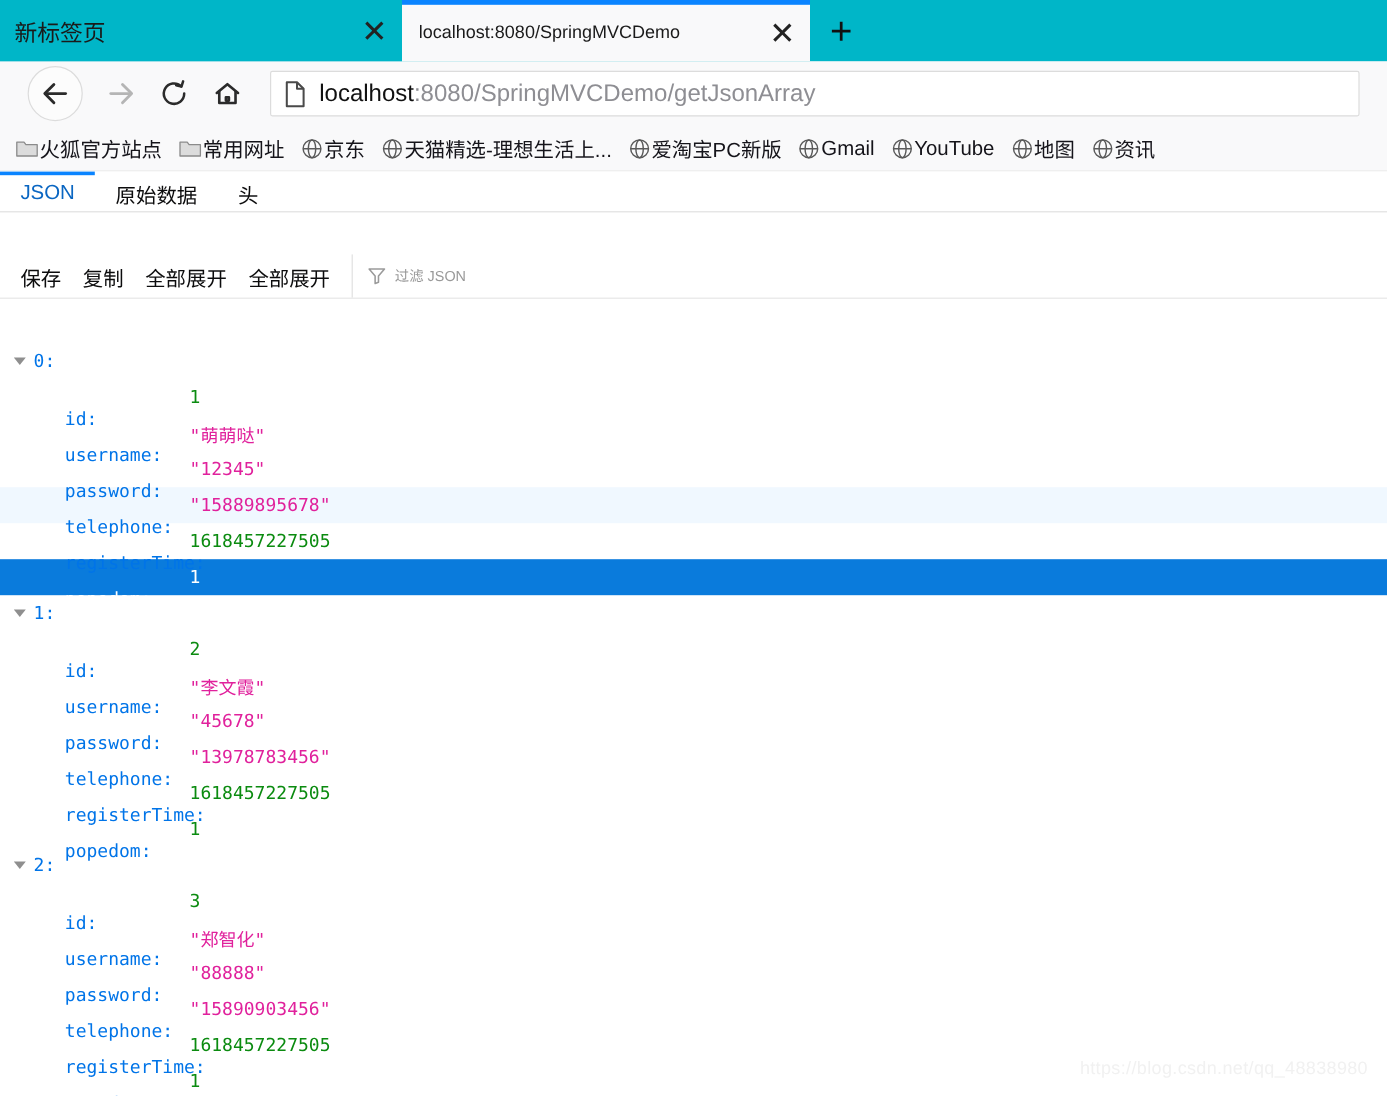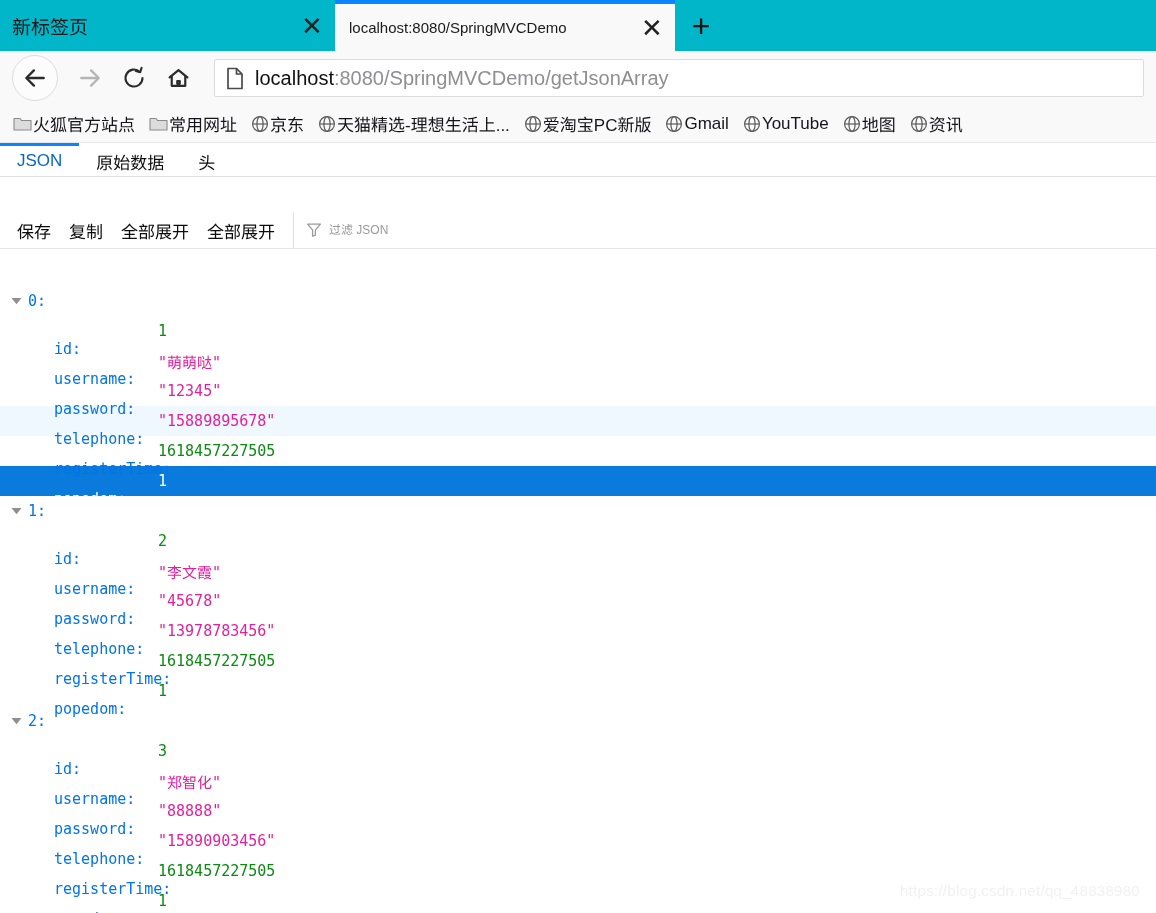--- a/index.html
+++ b/index.html
@@ -93,21 +93,21 @@
   }
   .tabstrip-filler { flex: 1; }
 
   
   .navbar {
     height: 54px;
     background: #f9f9fa;
     display: flex;
     align-items: center;
     flex: 0 0 auto;
-    padding: 0 12px;
+    padding: 0 23px;
     box-sizing: border-box;
   }
   .navbtn {
     width: 44px;
     height: 44px;
     display: flex;
     align-items: center;
     justify-content: center;
     flex: 0 0 auto;
   }

